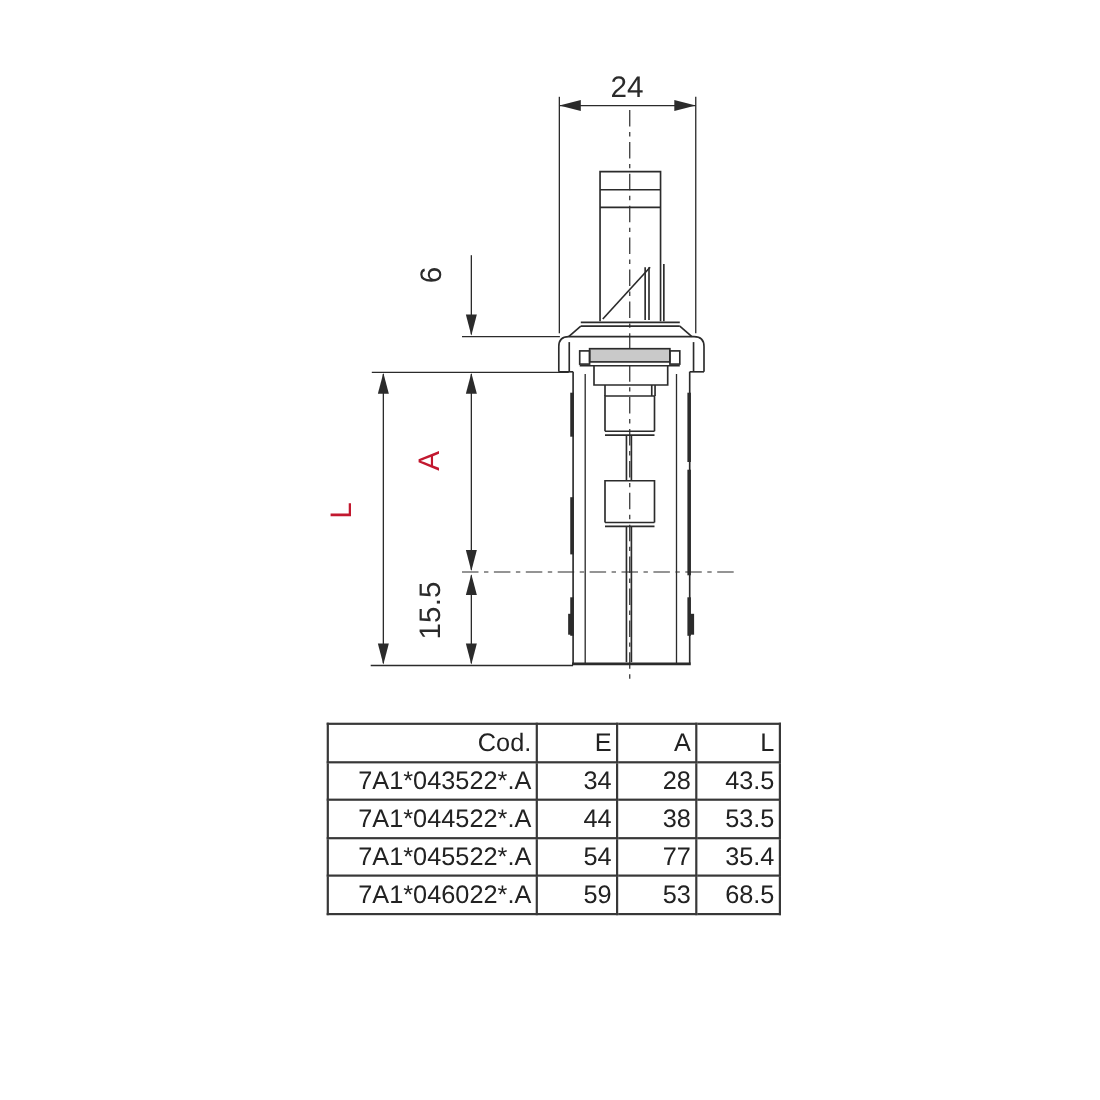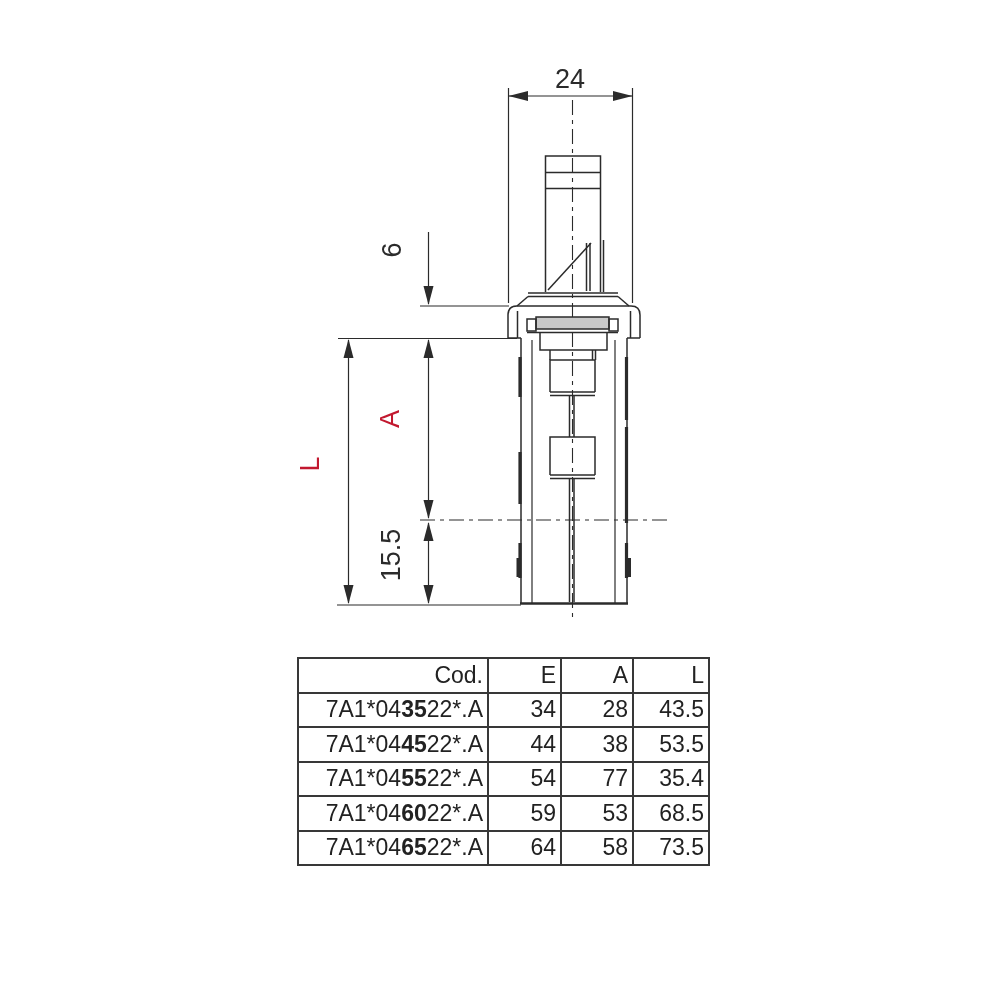--- a/index.html
+++ b/index.html
@@ -33,21 +33,21 @@
     font-weight:normal;
     padding:0 4px;
     height:32.5px;
     white-space:nowrap;
     background:#ffffff;
   }
   .spec-table .col-code{width:180px;}
   .spec-table .col-e{width:63px;}
   .spec-table .col-a{width:62px;}
   .spec-table .col-l{width:66px;}
-  .spec-table b{font-weight:bold;}
+  .spec-table b{font-weight:normal;}
 </style>
 </head>
 <body>
 
 <div class="stage">
 
   <svg class="drawing-svg" width="1000" height="650" viewBox="0 0 1000 650" fill="none" stroke="#2b2b2b" stroke-width="1.5" stroke-linecap="butt">
 
     <g stroke-width="1.1" stroke-dasharray="15 5 4 5">
       <line x1="572.5" y1="100" x2="572.5" y2="618"></line>
@@ -191,22 +191,16 @@
       <td class="col-e">54</td>
       <td class="col-a">77</td>
       <td class="col-l">35.4</td>
     </tr>
         <tr>
       <td class="col-code"><span>7A1*04</span><b>60</b><span>22*.A</span></td>
       <td class="col-e">59</td>
       <td class="col-a">53</td>
       <td class="col-l">68.5</td>
     </tr>
-        <tr>
-      <td class="col-code"><span>7A1*04</span><b>65</b><span>22*.A</span></td>
-      <td class="col-e">64</td>
-      <td class="col-a">58</td>
-      <td class="col-l">73.5</td>
-    </tr>
       </tbody>
   </table>
 
 </div>
 
 </body></html>

